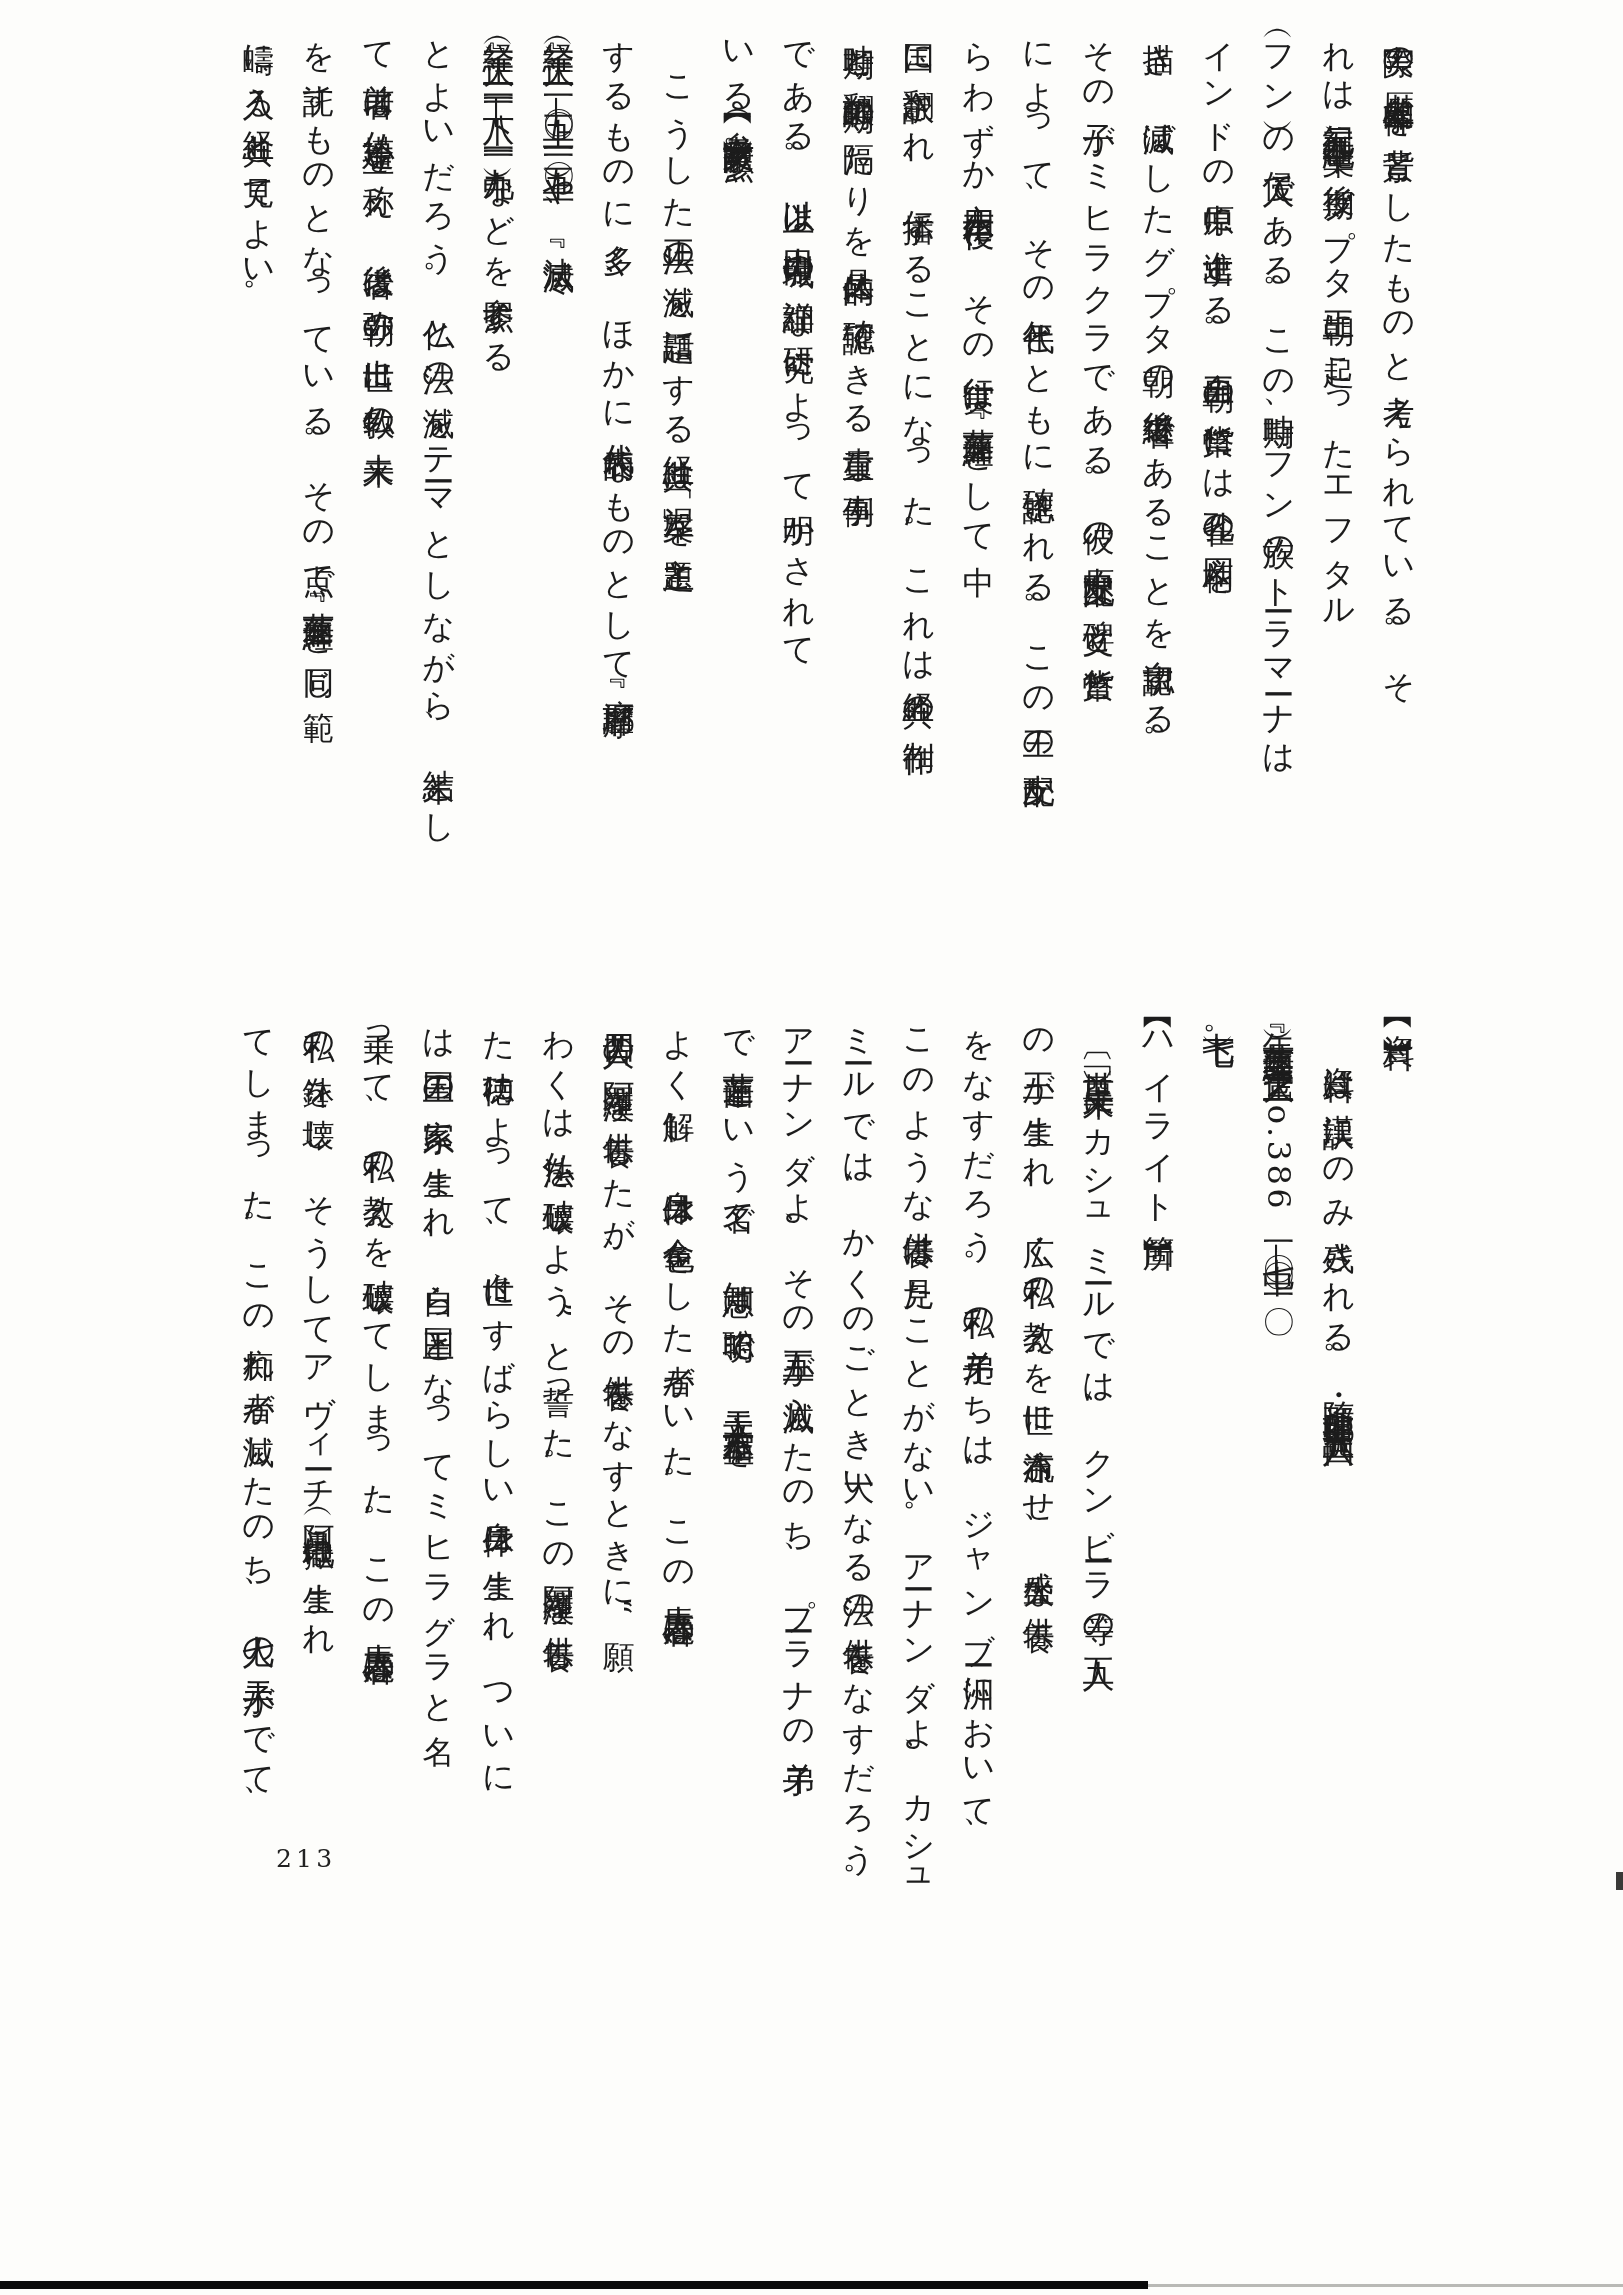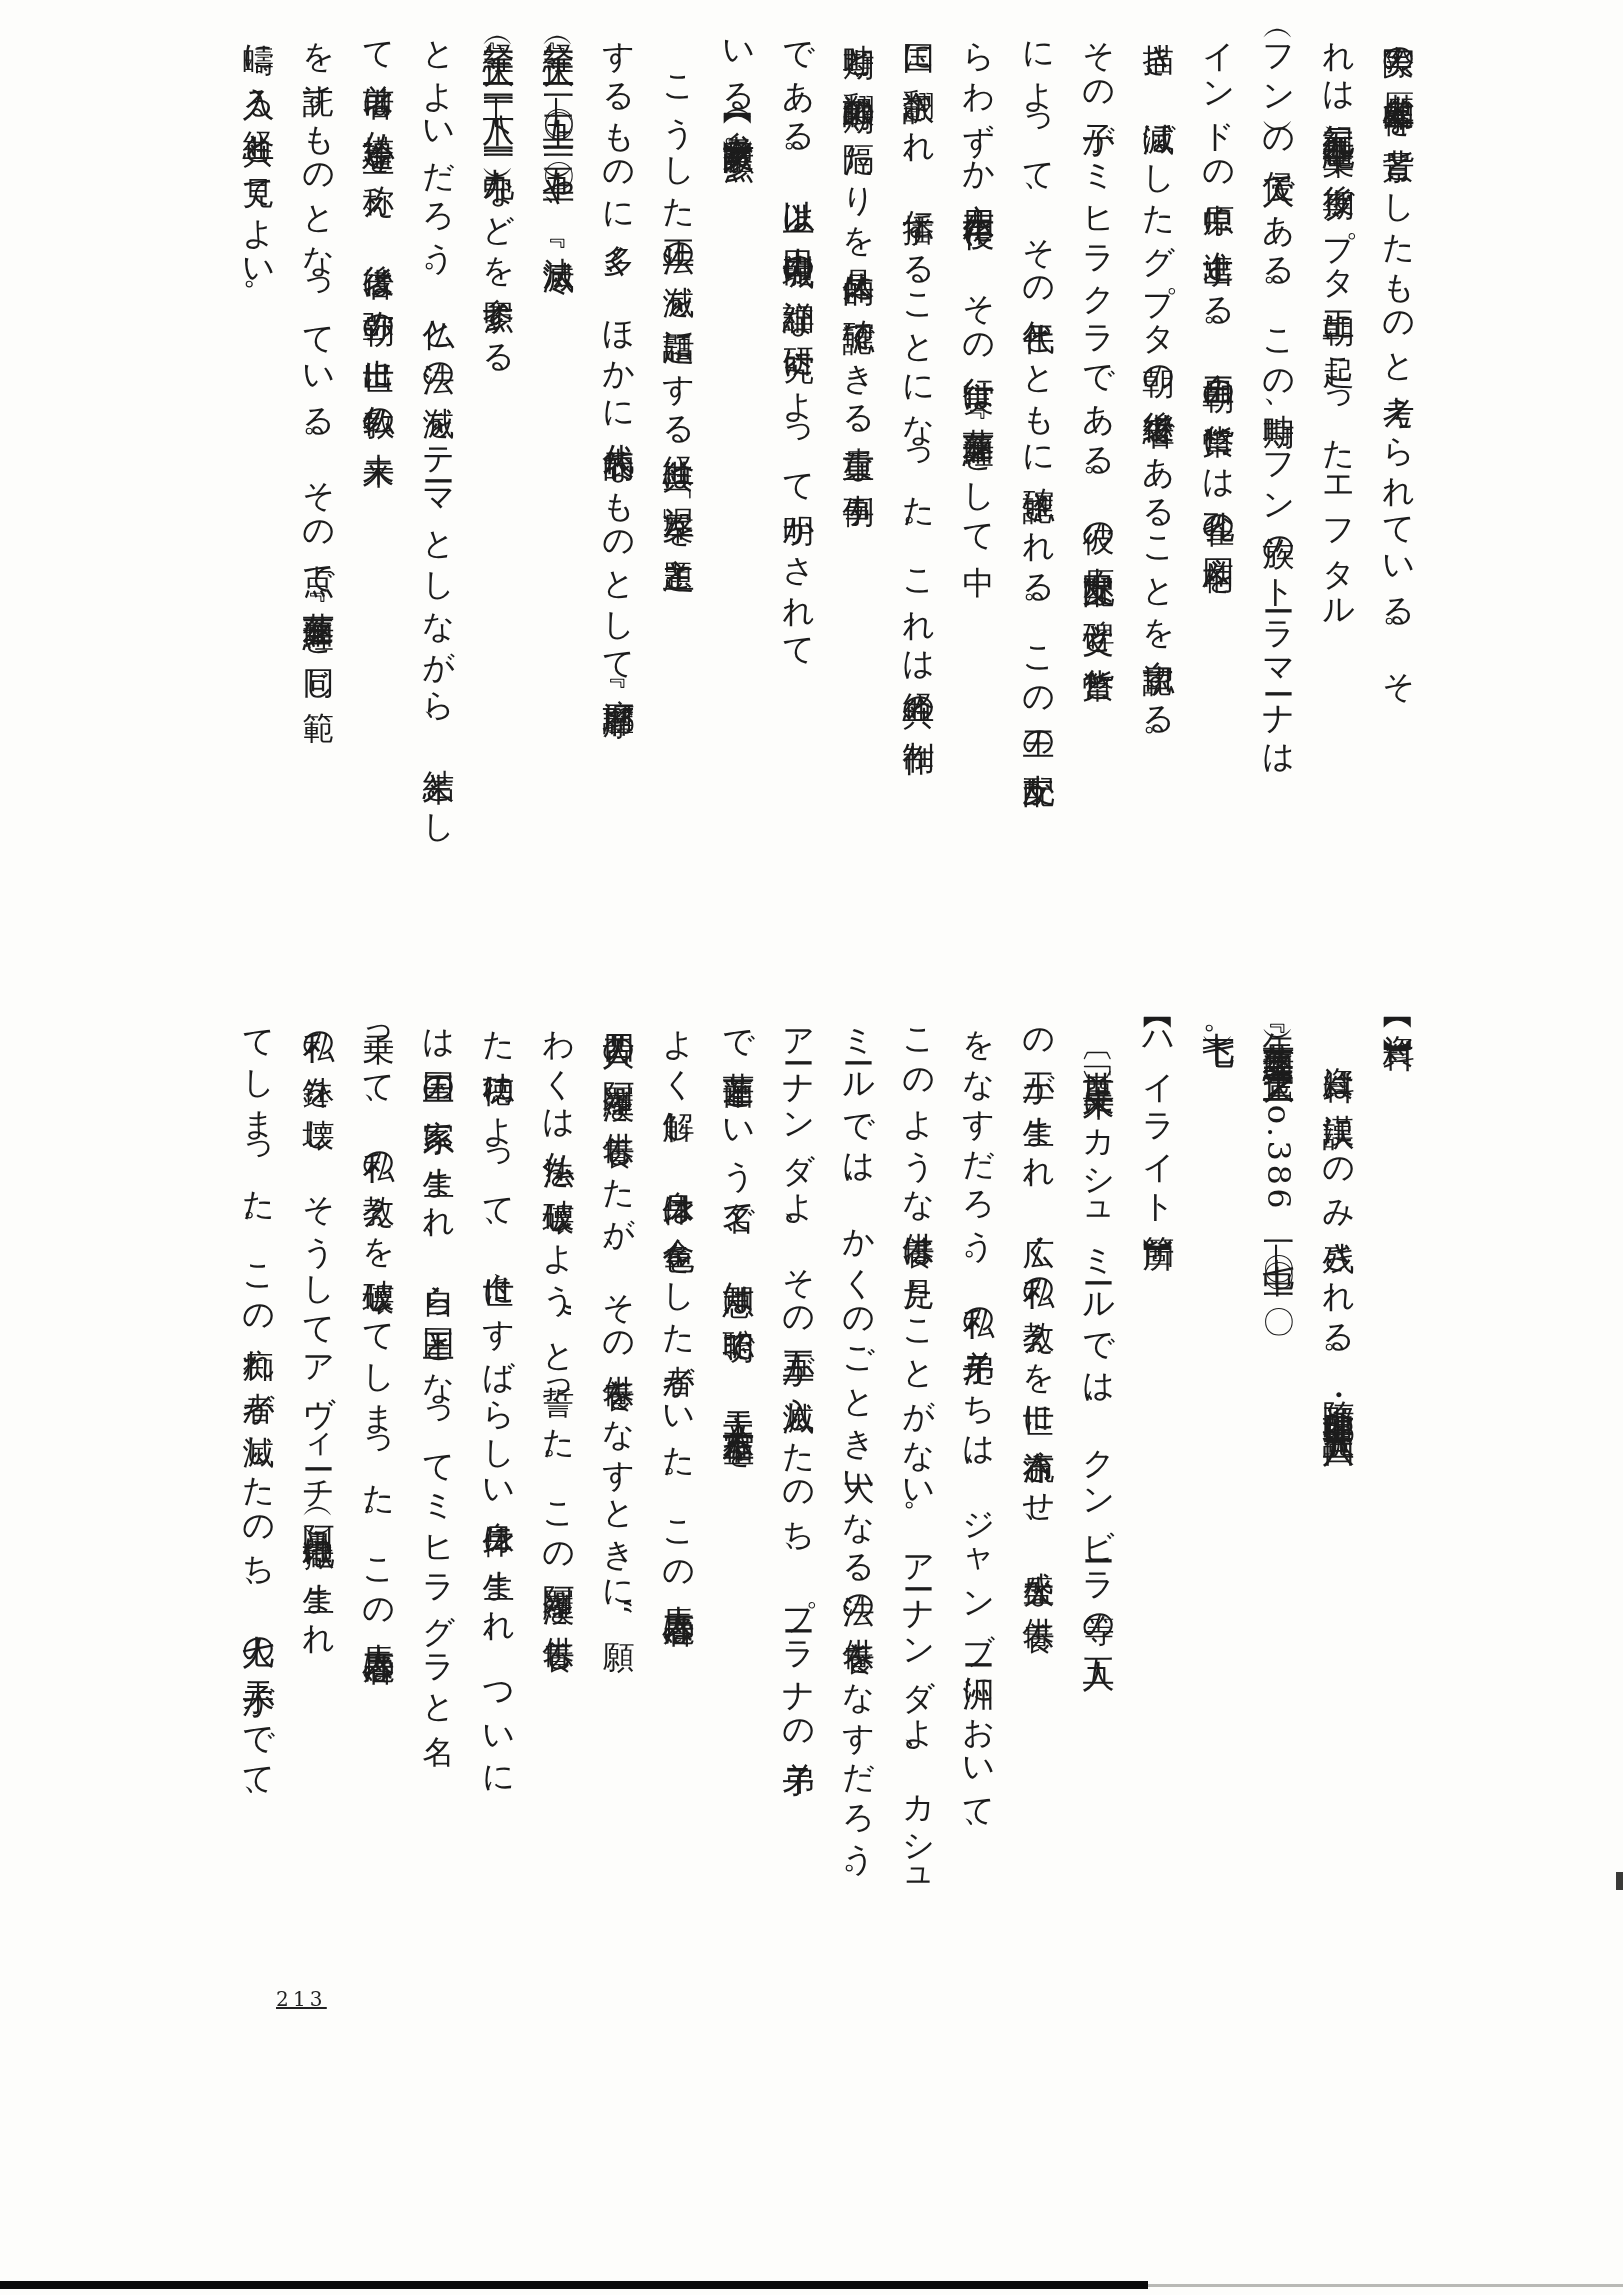--- a/index.html
+++ b/index.html
@@ -34,25 +34,24 @@
     top: 19.4px;
     right: 194px;
   }
   .vblock.bottom-block {
     top: 1007px;
     right: 194px;
   }
   .page-number {
     position: absolute;
     left: 276px;
-    top: 1987px;
-    font-size: 20px;
+    top: 1844px;
+    font-size: 25px;
     letter-spacing: 4.2px;
     color: #222;
-    text-decoration: underline;
   }
   .artifact {
     position: absolute;
     background: #0b0b0b;
   }
   .artifact.bottom-bar {
     left: 0;
     top: 2281px;
     width: 1148px;
     height: 7.6px;

